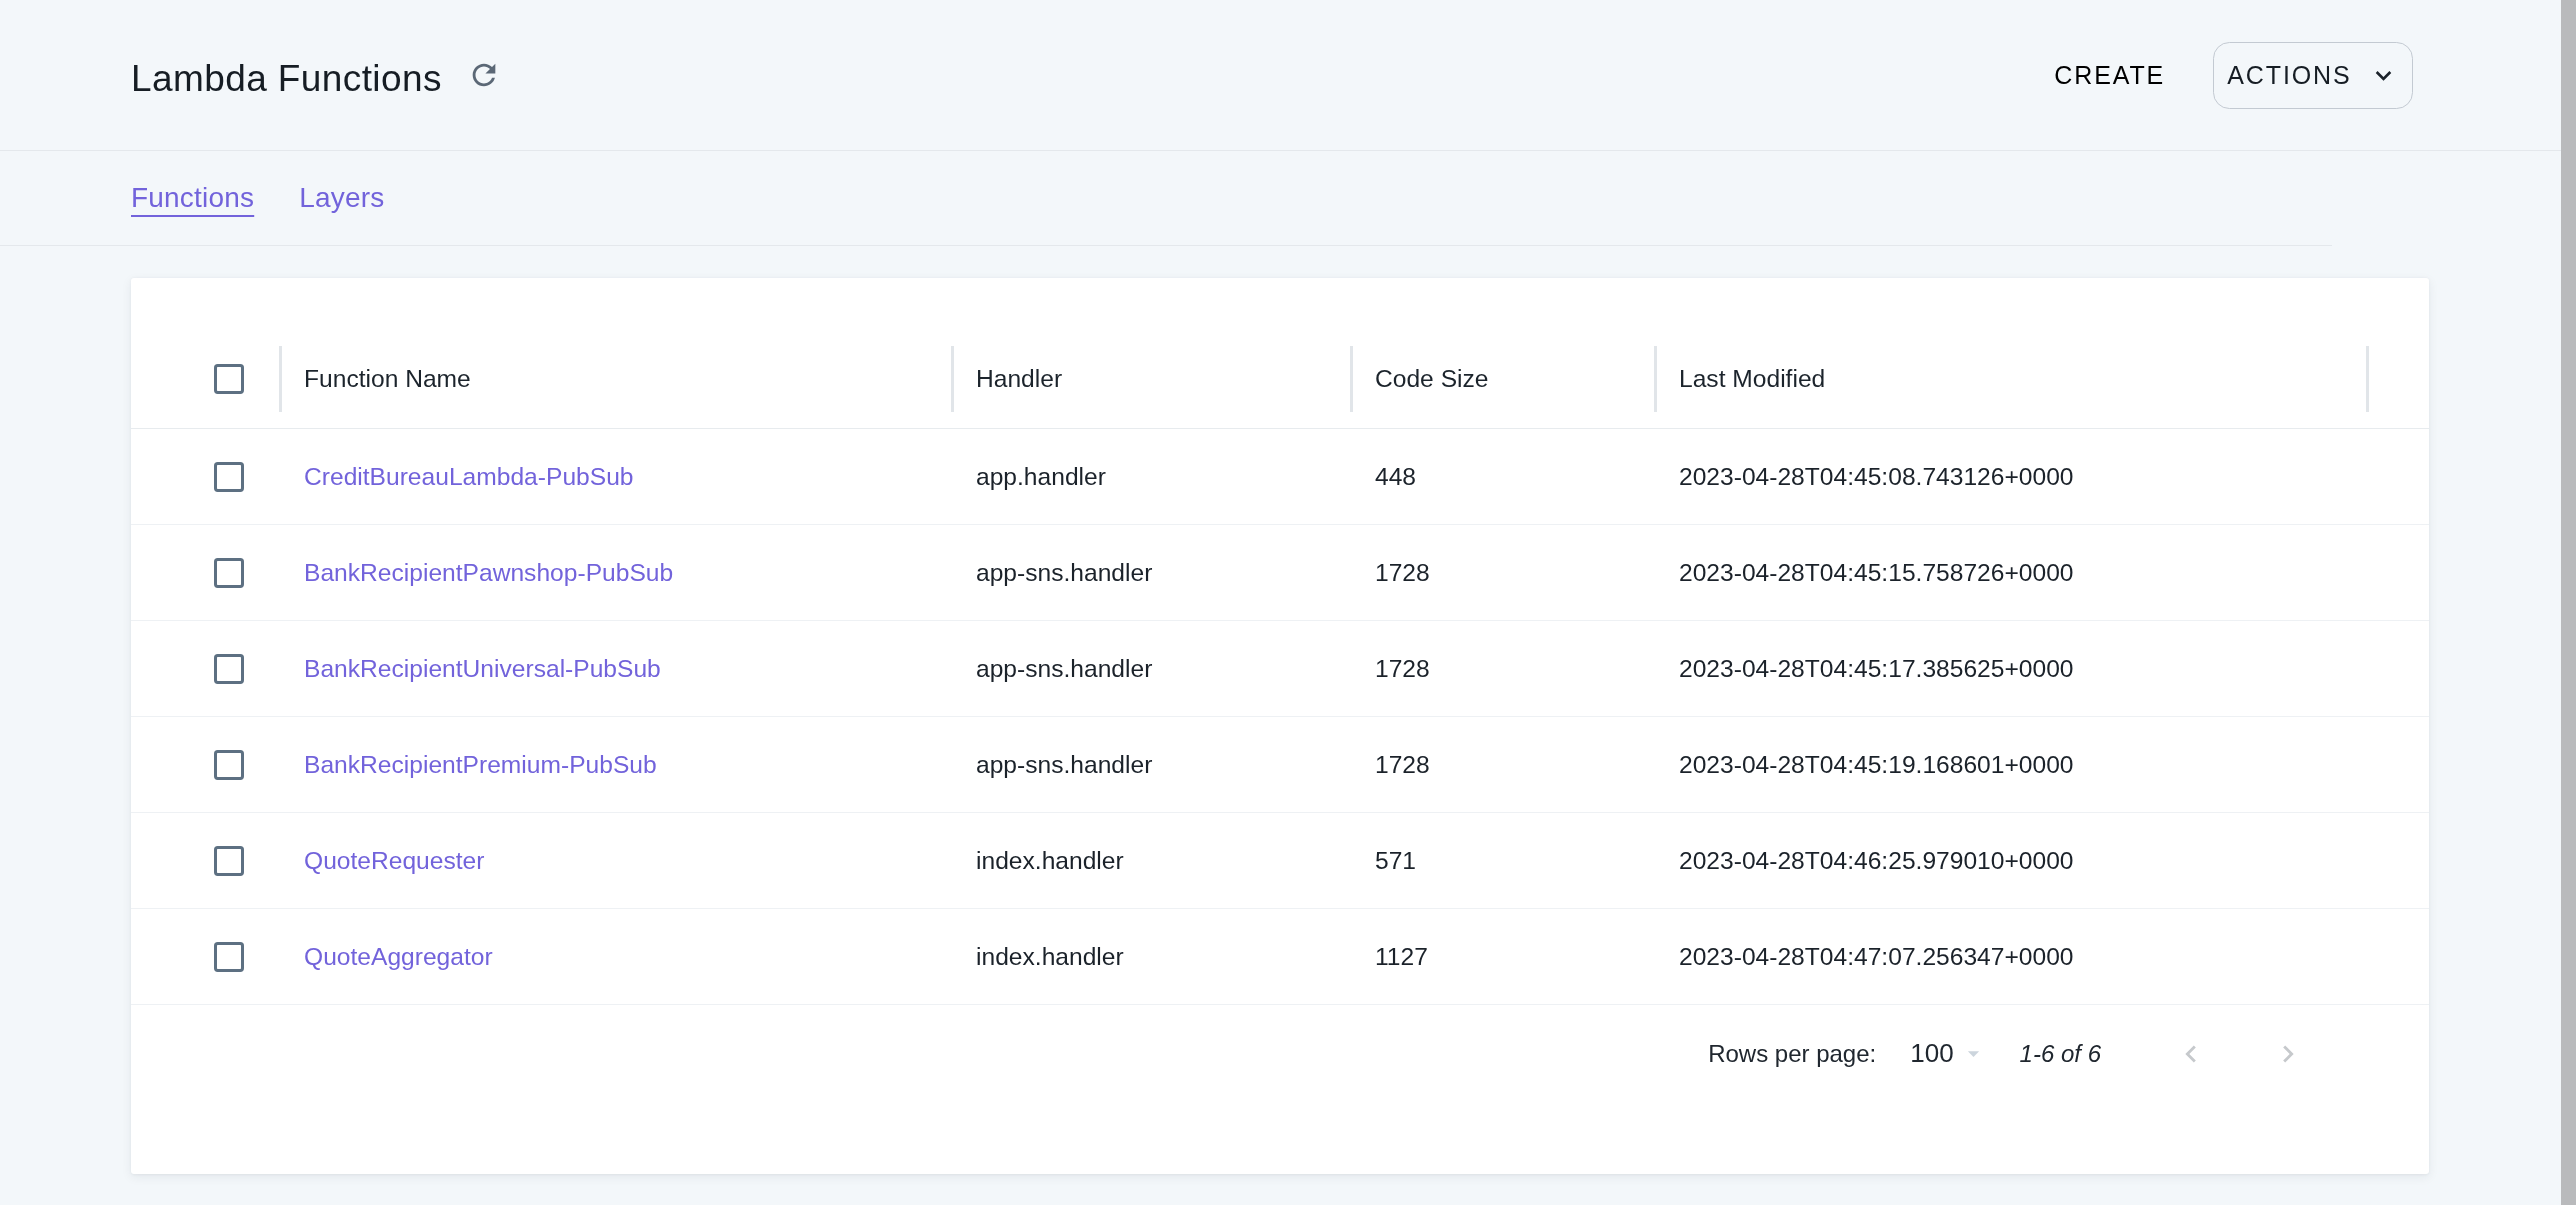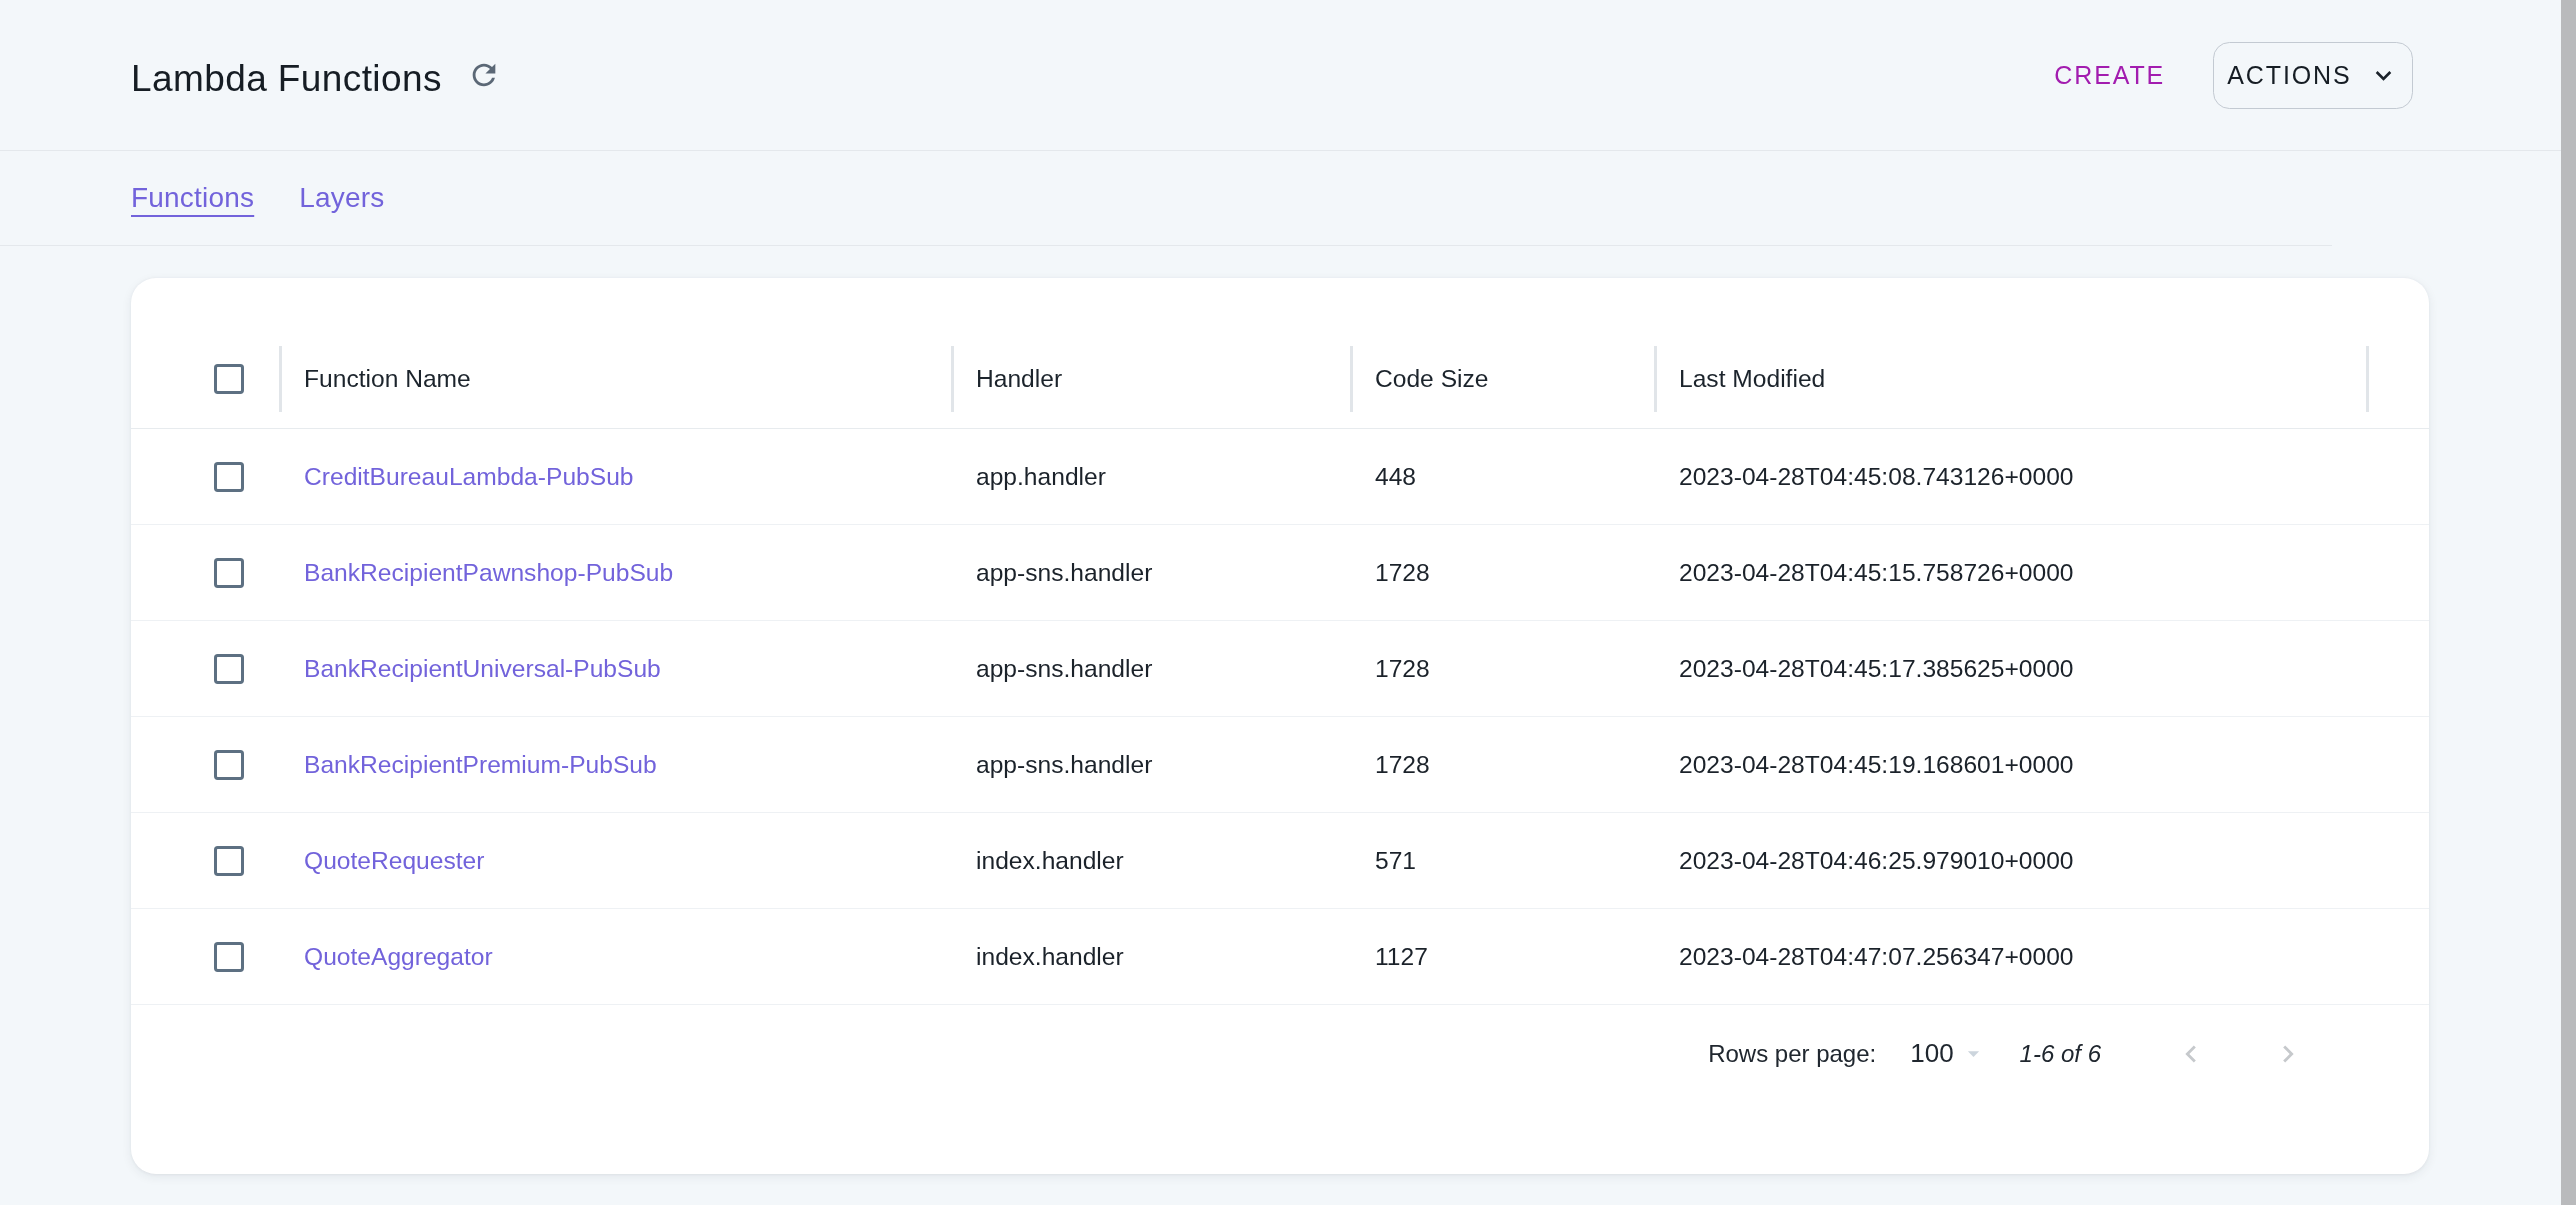--- a/index.html
+++ b/index.html
@@ -17,21 +17,21 @@
   }
   .page-title { font-size:37px; font-weight:400; color:#161d24; letter-spacing:0.4px;margin-top:7px; }
   .refresh-btn {
     margin-left:22.4px; width:39px; height:39px; display:flex; align-items:center;
     justify-content:center; cursor:pointer; background:none; border:none; padding:0;
   }
   .refresh-btn svg { width:34px; height:34px; fill:#5b6876; }
   .topbar-spacer { flex:1; }
   .create-btn {
     background:none; border:none; font-family:inherit; font-size:25px; font-weight:500;
-    letter-spacing:1.9px; color:#a21caf; cursor:pointer; margin-right:48px; padding:0;margin-left:32px;
+    letter-spacing:1.9px; color:#000000; cursor:pointer; margin-right:48px; padding:0;margin-left:32px;
   }
   .actions-btn {
     margin-right:148px; height:67px; box-sizing:border-box; padding:0 13px;
     display:flex; align-items:center; gap:16.4px; background:transparent;
     border:1.5px solid #c3cad2; border-radius:16.4px; cursor:pointer;
     font-family:inherit; font-size:25px; font-weight:500; letter-spacing:1.9px; color:#161d24;
   }
   .actions-btn svg { width:31px; height:31px; fill:#1b222a; }
 
   
@@ -41,21 +41,21 @@
   }
   .tab {
     font-size:28px; color:var(--accent, #7263db); cursor:pointer; background:none;
     border:none; padding:0; font-family:inherit; letter-spacing:0.2px;
   }
   .tab.active { text-decoration:underline; text-underline-offset:8.2px; text-decoration-thickness:2.2px; }
 
   
   .card {
     position:absolute; left:131px; top:278px; width:2298px; height:896px;
-    background:#ffffff; border-radius:25px;
+    background:#ffffff; border-radius:3px;
     box-shadow:0 3px 10.4px rgba(30,45,61,0.07), 0 0.7px 3px rgba(30,45,61,0.05);
   }
   .grid-row {
     display:grid; grid-template-columns:148px 672px 399px 304px 712px 1fr;
     align-items:center;
   }
   .thead {
     margin-top:51px; height:99px; border-bottom:1.5px solid #e7ebee;
     font-size:24.6px; font-weight:500; color:#1c242c;
   }

